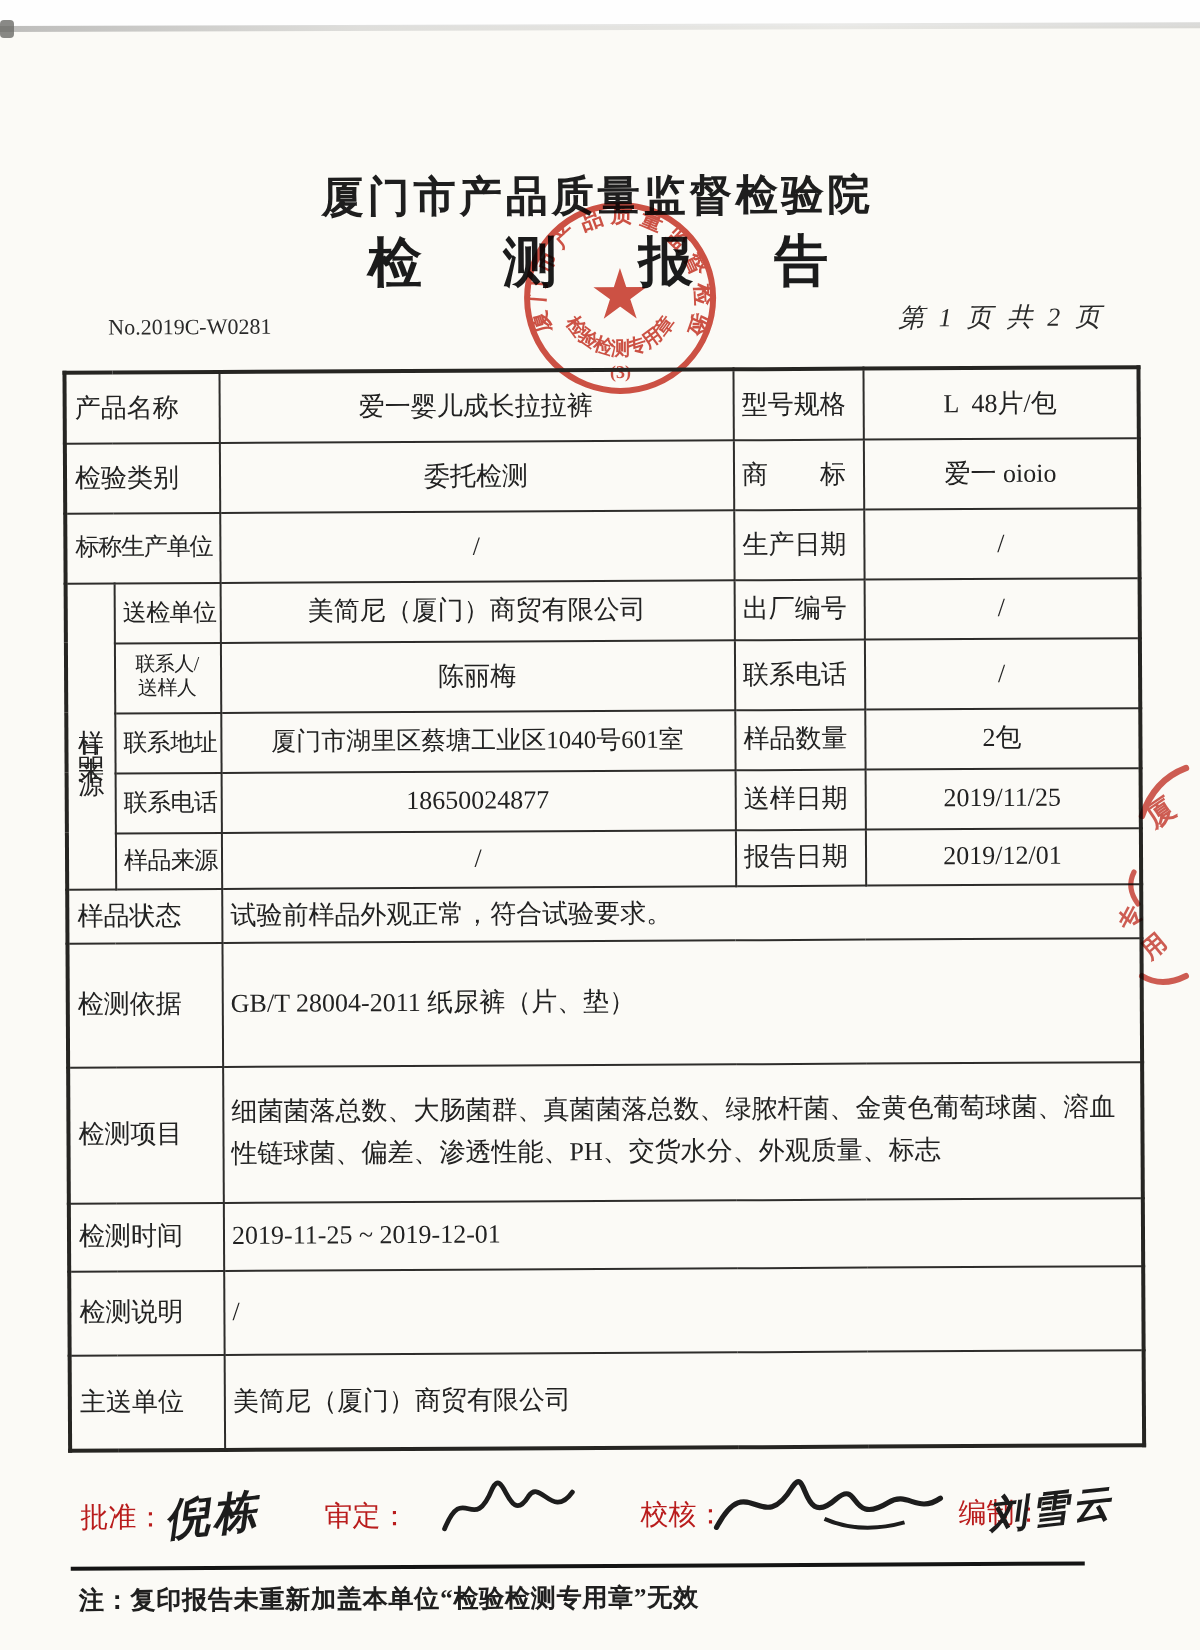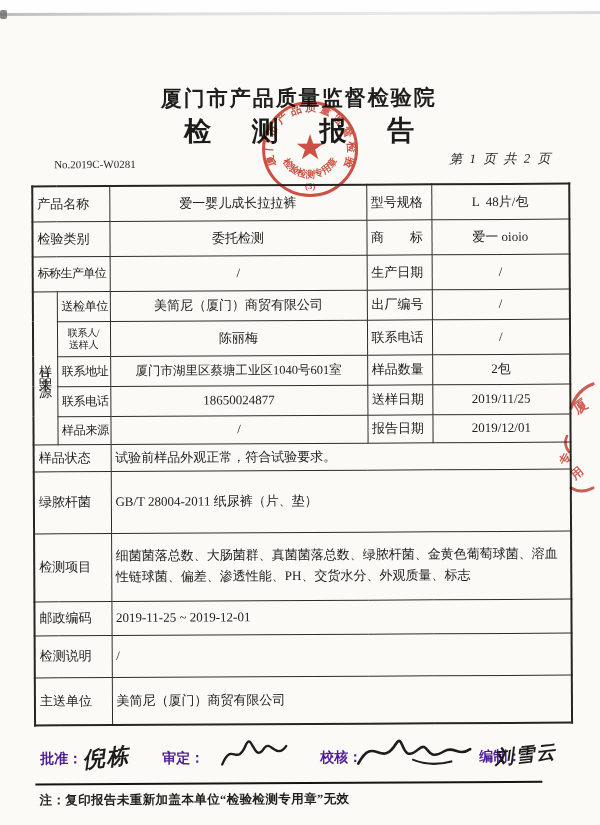--- a/index.html
+++ b/index.html
@@ -50,21 +50,21 @@
   td.vl{text-align:left;padding-left:8px;}
   td.pre{white-space:pre-wrap;}
   td.vert{text-align:center;vertical-align:middle;}
   .vert-inner{writing-mode:vertical-lr;text-orientation:upright;letter-spacing:7px;
     margin:0 auto;font-size:13px;line-height:1;}
   .two-line{line-height:1.2;font-size:10px;letter-spacing:-.3px;}
   td.items{font-size:13px;line-height:1.6;padding:4px 6px 4px 8px;}
 
   
   .sig-row{position:absolute;left:0;top:740px;width:600px;height:42px;font-size:14px;}
-  .sig-label{position:absolute;top:9px;font-weight:bold;color:#4c1d95;}
+  .sig-label{position:absolute;top:9px;font-weight:normal;color:#b91c1c;}
   .hand{position:absolute;font-style:italic;font-weight:bold;color:#1c1c1c;
     font-size:22px;transform:rotate(-6deg);letter-spacing:2px;}
   .sig-svg{position:absolute;}
   .rule{position:absolute;left:33px;top:782px;width:507px;height:2.4px;background:#141414;}
   .footnote{position:absolute;left:37px;top:791px;width:540px;font-size:12.5px;font-weight:bold;color:#1f1f1f;letter-spacing:.4px;}
 </style>
 </head>
 <body>
 
 <div class="scan-topstrip"></div>
@@ -155,29 +155,29 @@
       <td class="lab2">样品来源</td>
       <td class="vc">/</td>
       <td class="lab">报告日期</td>
       <td class="vc">2019/12/01</td>
     </tr>
     <tr class="h27">
       <td class="lab" colspan="2">样品状态</td>
       <td class="vl" colspan="3">试验前样品外观正常，符合试验要求。</td>
     </tr>
     <tr class="h62">
-      <td class="lab" colspan="2">绿脓杆菌</td>
+      <td class="lab" colspan="2">检测依据</td>
       <td class="vl" colspan="3">GB/T 28004-2011 纸尿裤（片、垫）</td>
     </tr>
     <tr class="h68">
       <td class="lab" colspan="2">检测项目</td>
       <td class="items" colspan="3">细菌菌落总数、大肠菌群、真菌菌落总数、绿脓杆菌、金黄色葡萄球菌、溶血性链球菌、偏差、渗透性能、PH、交货水分、外观质量、标志</td>
     </tr>
     <tr class="h34">
-      <td class="lab" colspan="2">邮政编码</td>
+      <td class="lab" colspan="2">检测时间</td>
       <td class="vl" colspan="3">2019-11-25 ~ 2019-12-01</td>
     </tr>
     <tr class="h42">
       <td class="lab" colspan="2">检测说明</td>
       <td class="vl" colspan="3">/</td>
     </tr>
     <tr class="h48">
       <td class="lab" colspan="2">主送单位</td>
       <td class="vl" colspan="3">美简尼（厦门）商贸有限公司</td>
     </tr>

